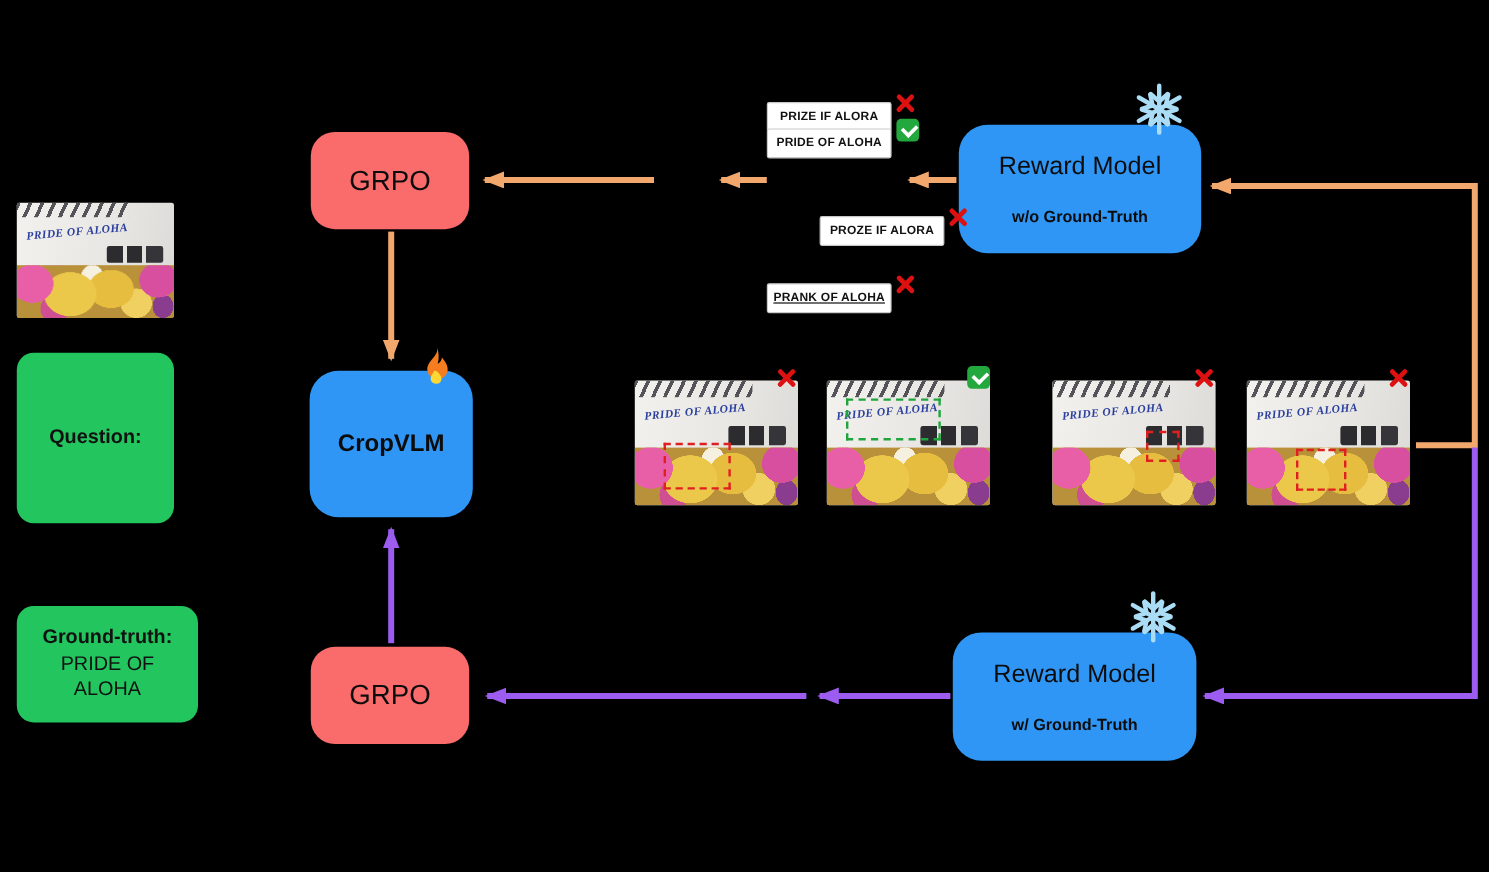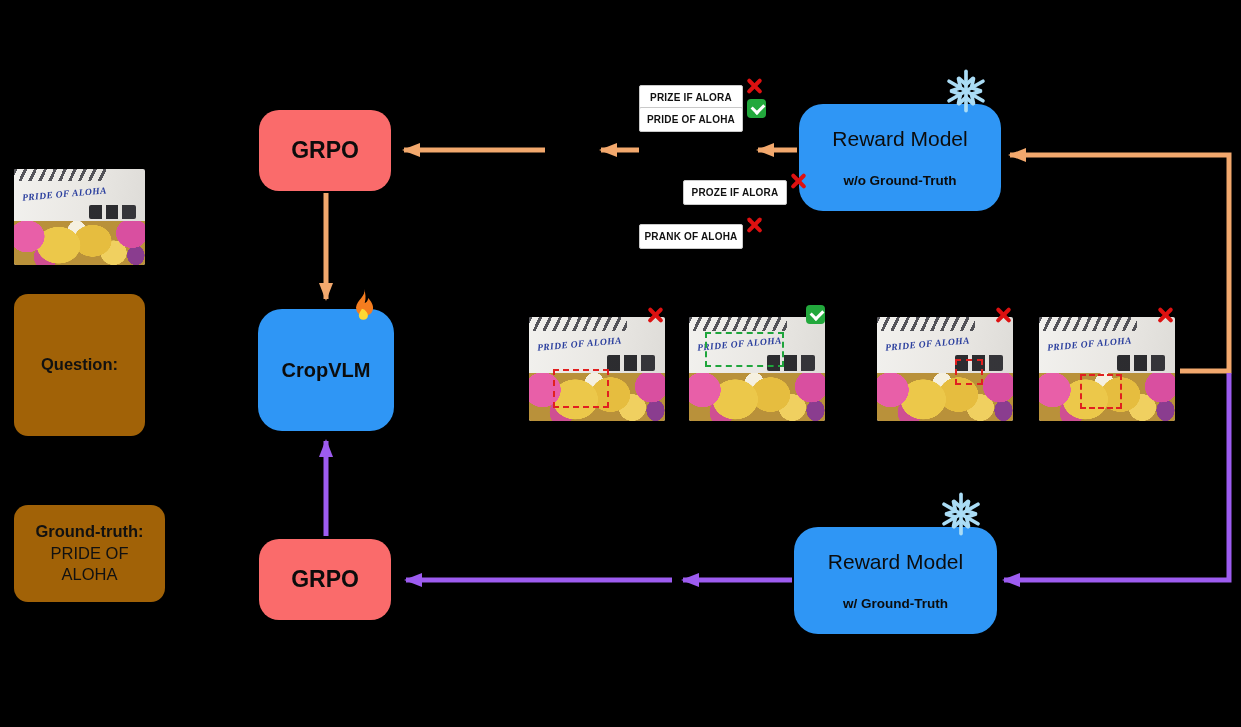--- a/index.html
+++ b/index.html
@@ -5,27 +5,27 @@
   html,body{margin:0;padding:0;background:#000;}
   #canvas{
     position:relative;width:1241px;height:727px;background:#000;overflow:hidden;
     font-family:"Liberation Sans",sans-serif;
   }
   
   #arrows{position:absolute;left:0;top:0;z-index:1;}
   
   .node{position:absolute;z-index:2;display:flex;align-items:center;justify-content:center;
         flex-direction:column;color:#0c0c0c;text-align:center;}
-  .grpo{background:#fa6b6b;border-radius:20px;font-size:23px;font-weight:700;}
+  .grpo{background:#fa6b6b;border-radius:20px;font-size:23px;font-weight:400;}
   .bluebox{background:#2f96f5;border-radius:24px;gap:18px;}
   .bluebox .title{font-size:21px;font-weight:500;}
   .bluebox .subtitle{font-size:13.5px;font-weight:700;margin-top:4px;}
   .cropvlm-label{font-size:20px;font-weight:600;}
   
-  .panel{position:absolute;z-index:2;background:#a16207;border-radius:14px;color:#111;
+  .panel{position:absolute;z-index:2;background:#22c55e;border-radius:14px;color:#111;
          display:flex;flex-direction:column;align-items:center;justify-content:center;
          text-align:center;font-size:16.5px;line-height:1.32;padding:9px 9px;box-sizing:border-box;}
   .panel .lbl{font-weight:700;}
   
   .boat{position:absolute;overflow:hidden;border-radius:2px;background:linear-gradient(100deg,#f2f1ee 0%,#e9e7e3 55%,#dcdad6 100%);}
   .boat .rail{position:absolute;top:0;left:0;width:72%;height:13%;
       background:repeating-linear-gradient(115deg,rgba(40,40,48,.78) 0 3px,rgba(0,0,0,0) 3px 9px);}
   .boat .name{position:absolute;top:21%;left:6%;font-family:"Liberation Serif",serif;
       font-style:italic;font-weight:700;font-size:9.5px;color:#2b3f9e;letter-spacing:.4px;
       transform:rotate(-5deg);white-space:nowrap;}
@@ -162,21 +162,21 @@
     <span class="mark mark-cross" style="right:-22px;top:-10px;"></span>
   </div>
   <div class="cand" style="left:639px;top:107px;">
     <span>PRIDE OF ALOHA</span>
     <span class="mark mark-check" style="right:-24px;top:-9px;"></span>
   </div>
   <div class="cand" style="left:639px;top:180px;margin-left:44px;">
     <span>PROZE IF ALORA</span>
     <span class="mark mark-cross" style="right:-22px;top:-10px;"></span>
   </div>
-  <div class="cand" style="left:639px;top:224px;">
+  <div class="cand" style="left:639px;top:236px;text-decoration:underline;">
     <span>PRANK OF ALOHA</span>
     <span class="mark mark-cross" style="right:-22px;top:-10px;"></span>
   </div>
 
   <div class="crop-wrap" style="left:529px;top:317px;width:136px;height:104px;">
     <div class="boat">
       <div class="rail"></div>
       <div class="name">PRIDE OF ALOHA</div>
       <div class="windows"></div>
       <div class="flowers"></div>

